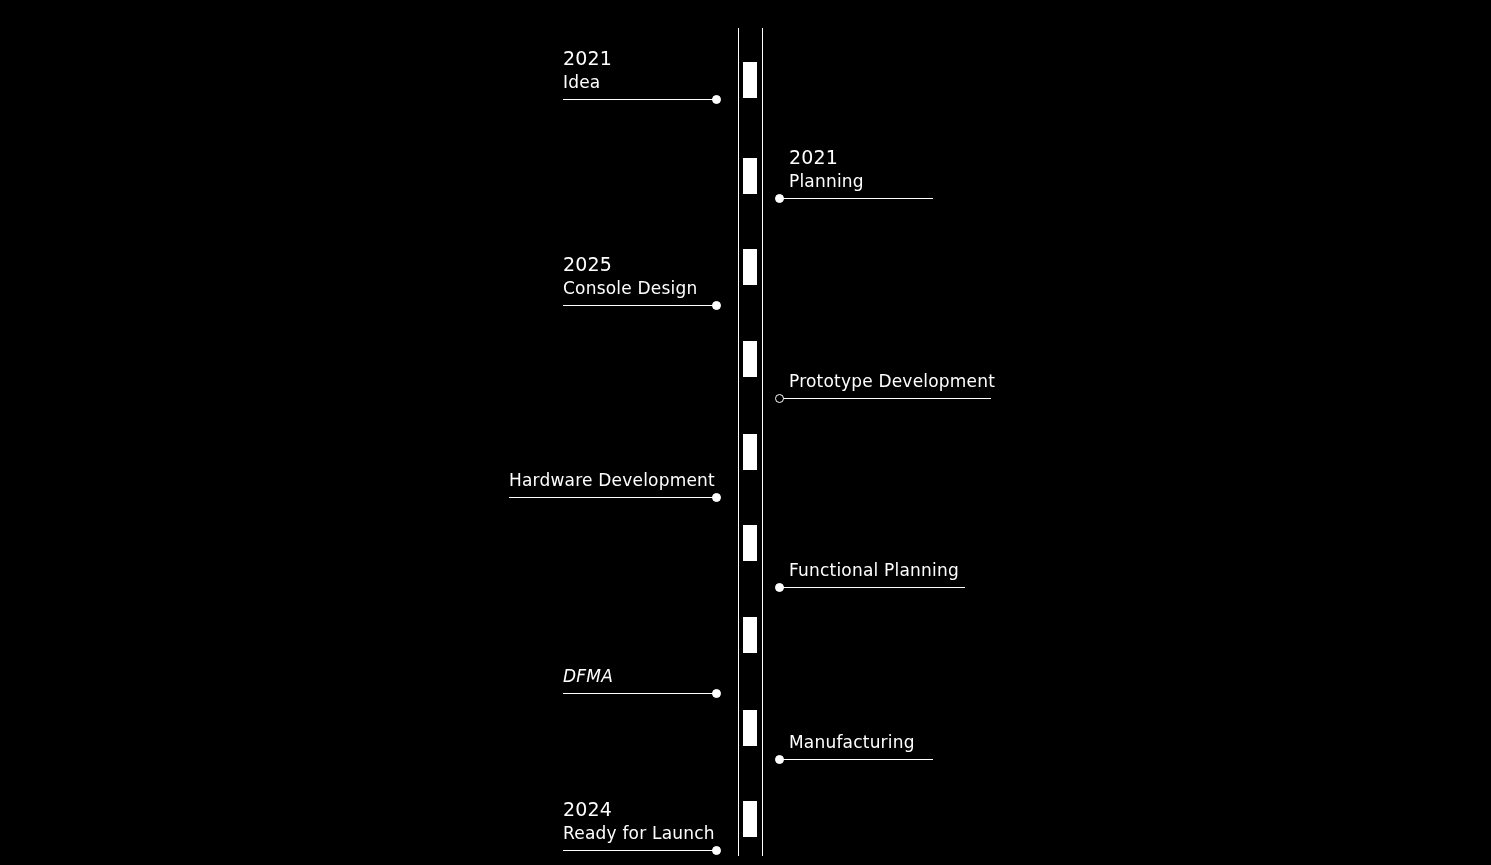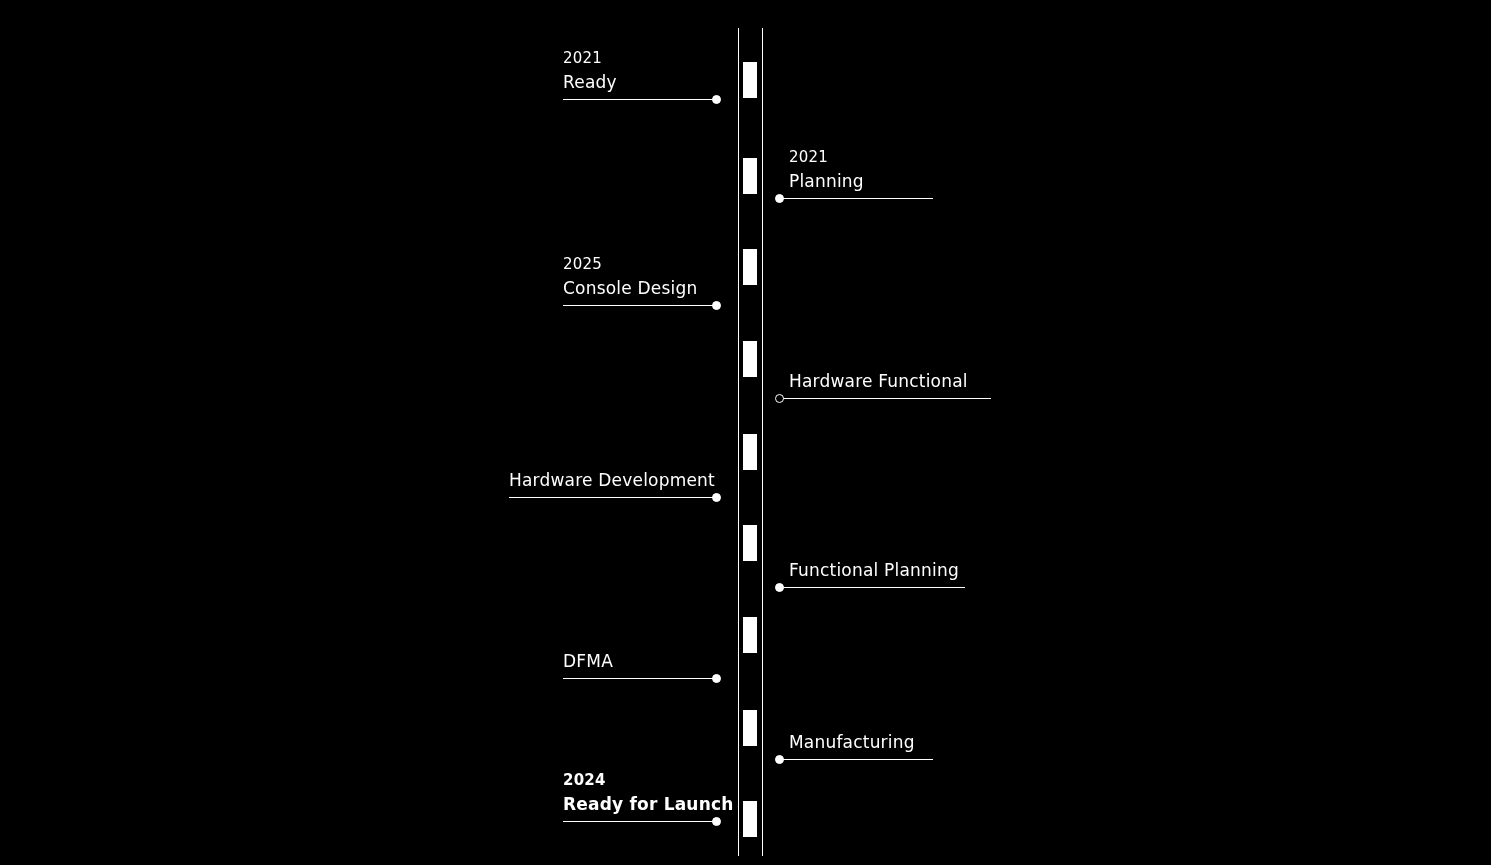--- a/index.html
+++ b/index.html
@@ -52,21 +52,21 @@
     white-space: nowrap;
     font-size: 17px;
     line-height: 24px;
     letter-spacing: .2px;
     color: #ffffff;
   }
   .event .year {
     position: absolute;
     bottom: 34px;
     white-space: nowrap;
-    font-size: 15px;
+    font-size: 19px;
     line-height: 24px;
     letter-spacing: .2px;
     color: #ffffff;
   }
   .event .bar {
     position: absolute;
     bottom: 4px;
     height: 1px;
     background: #ffffff;
   }
@@ -115,61 +115,61 @@
       <div class="tick" style="top: 341px;"></div>
       <div class="tick" style="top: 434px;"></div>
       <div class="tick" style="top: 525px;"></div>
       <div class="tick" style="top: 617px;"></div>
       <div class="tick" style="top: 710px;"></div>
       <div class="tick" style="top: 801px;"></div>
     </div>
   <div id="events">
       <div class="event left" style="top: 44px; width: 158px;">
         <span class="year">2021</span>
-        <span class="label">Ready</span>
+        <span class="label">Idea</span>
         <div class="bar"></div>
         <div class="dot"></div>
       </div>
       <div class="event right" style="top: 143px; width: 158px;">
         <span class="year">2021</span>
         <span class="label">Planning</span>
         <div class="bar"></div>
         <div class="dot"></div>
       </div>
       <div class="event left" style="top: 250px; width: 158px;">
         <span class="year">2025</span>
         <span class="label">Console Design</span>
         <div class="bar"></div>
         <div class="dot"></div>
       </div>
       <div class="event right" style="top: 343px; width: 216px;">
-        <span class="label">Hardware Functional</span>
+        <span class="label">Prototype Development</span>
         <div class="bar"></div>
         <div class="dot hollow"></div>
       </div>
       <div class="event left" style="top: 442px; width: 212px;">
         <span class="label">Hardware Development</span>
         <div class="bar"></div>
         <div class="dot"></div>
       </div>
       <div class="event right" style="top: 532px; width: 190px;">
         <span class="label">Functional Planning</span>
         <div class="bar"></div>
         <div class="dot"></div>
       </div>
-      <div class="event left" style="top: 623px; width: 158px;">
+      <div class="event left" style="top: 638px; width: 158px; font-style: italic;">
         <span class="label">DFMA</span>
         <div class="bar"></div>
         <div class="dot"></div>
       </div>
       <div class="event right" style="top: 704px; width: 158px;">
         <span class="label">Manufacturing</span>
         <div class="bar"></div>
         <div class="dot"></div>
       </div>
-      <div class="event left" style="top: 766px; width: 158px; font-weight: bold;">
+      <div class="event left" style="top: 795px; width: 158px;">
         <span class="year">2024</span>
         <span class="label">Ready for Launch</span>
         <div class="bar"></div>
         <div class="dot"></div>
       </div>
     </div>
 </div>
 
 </body></html>

